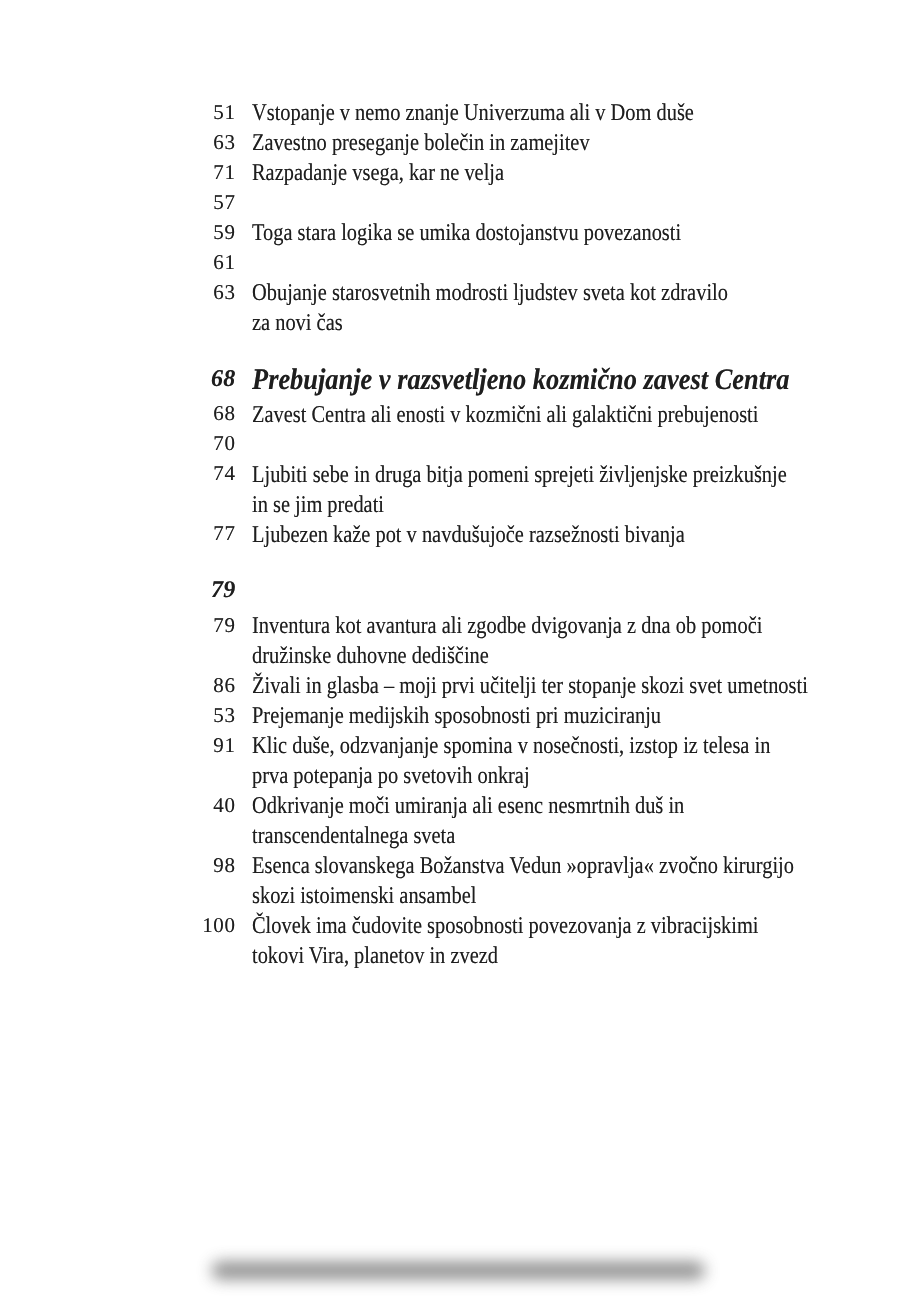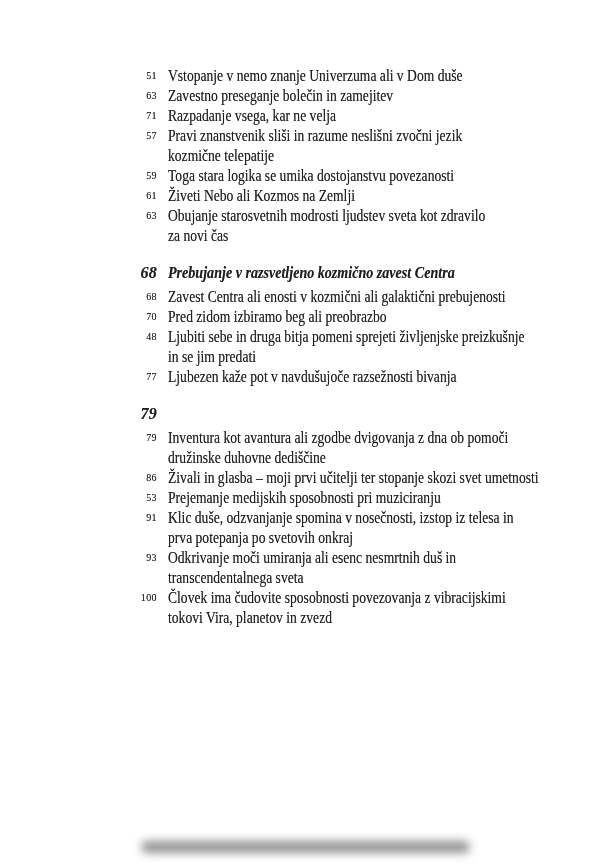--- a/index.html
+++ b/index.html
@@ -29,21 +29,21 @@
   .row {
     display: flex;
     align-items: flex-start;
     line-height: 20px;
     font-size: 16px;
   }
   .num {
     flex: none;
     width: 157px;
     text-align: right;
-    font-size: 10px;
+    font-size: 14px;
     letter-spacing: 0.4px;
     text-shadow: 0 0 0.4px rgba(20,20,20,0.5);
   }
   .title {
     margin-left: 11px;
     flex: 1;
     min-width: 0;
   }
   .line {
     display: block;
@@ -57,21 +57,21 @@
     margin-bottom: 3px;
     line-height: 22px;
     font-weight: bold;
     font-style: italic;
   }
   .heading .num {
     font-size: 16px;
     letter-spacing: 0.2px;
   }
   .heading .title {
-    font-size: 16px;
+    font-size: 20px;
   }
   .heading .line {
     transform: scaleX(0.88);
   }
   .blur-smudge {
     position: absolute;
     left: 141px;
     top: 841px;
     width: 329px;
     height: 12px;
@@ -101,36 +101,29 @@
         </div>
       </div>
       <div class="row">
         <div class="num">71</div>
         <div class="title">
           <span class="line">Razpadanje vsega, kar ne velja</span>
         </div>
       </div>
       <div class="row">
         <div class="num">57</div>
-        <div class="title">
-          <span class="line">Pravi znanstvenik sliši in razume neslišni zvočni jezik</span>
-          <span class="line">kozmične telepatije</span>
-        </div>
       </div>
       <div class="row">
         <div class="num">59</div>
         <div class="title">
           <span class="line">Toga stara logika se umika dostojanstvu povezanosti</span>
         </div>
       </div>
       <div class="row">
         <div class="num">61</div>
-        <div class="title">
-          <span class="line">Živeti Nebo ali Kozmos na Zemlji</span>
-        </div>
       </div>
       <div class="row">
         <div class="num">63</div>
         <div class="title">
           <span class="line">Obujanje starosvetnih modrosti ljudstev sveta kot zdravilo</span>
           <span class="line">za novi čas</span>
         </div>
       </div>
     </section>
 
@@ -142,26 +135,23 @@
         </div>
       </div>
       <div class="row">
         <div class="num">68</div>
         <div class="title">
           <span class="line">Zavest Centra ali enosti v kozmični ali galaktični prebujenosti</span>
         </div>
       </div>
       <div class="row">
         <div class="num">70</div>
-        <div class="title">
-          <span class="line">Pred zidom izbiramo beg ali preobrazbo</span>
-        </div>
-      </div>
-      <div class="row">
-        <div class="num">48</div>
+      </div>
+      <div class="row">
+        <div class="num">74</div>
         <div class="title">
           <span class="line">Ljubiti sebe in druga bitja pomeni sprejeti življenjske preizkušnje</span>
           <span class="line">in se jim predati</span>
         </div>
       </div>
       <div class="row">
         <div class="num">77</div>
         <div class="title">
           <span class="line">Ljubezen kaže pot v navdušujoče razsežnosti bivanja</span>
         </div>
@@ -192,27 +182,34 @@
         </div>
       </div>
       <div class="row">
         <div class="num">91</div>
         <div class="title">
           <span class="line">Klic duše, odzvanjanje spomina v nosečnosti, izstop iz telesa in</span>
           <span class="line">prva potepanja po svetovih onkraj</span>
         </div>
       </div>
       <div class="row">
-        <div class="num">93</div>
+        <div class="num">40</div>
         <div class="title">
           <span class="line">Odkrivanje moči umiranja ali esenc nesmrtnih duš in</span>
           <span class="line">transcendentalnega sveta</span>
         </div>
       </div>
       <div class="row">
+        <div class="num">98</div>
+        <div class="title">
+          <span class="line">Esenca slovanskega Božanstva Vedun »opravlja« zvočno kirurgijo</span>
+          <span class="line">skozi istoimenski ansambel</span>
+        </div>
+      </div>
+      <div class="row">
         <div class="num">100</div>
         <div class="title">
           <span class="line">Človek ima čudovite sposobnosti povezovanja z vibracijskimi</span>
           <span class="line">tokovi Vira, planetov in zvezd</span>
         </div>
       </div>
     </section>
 
   </div>
 

